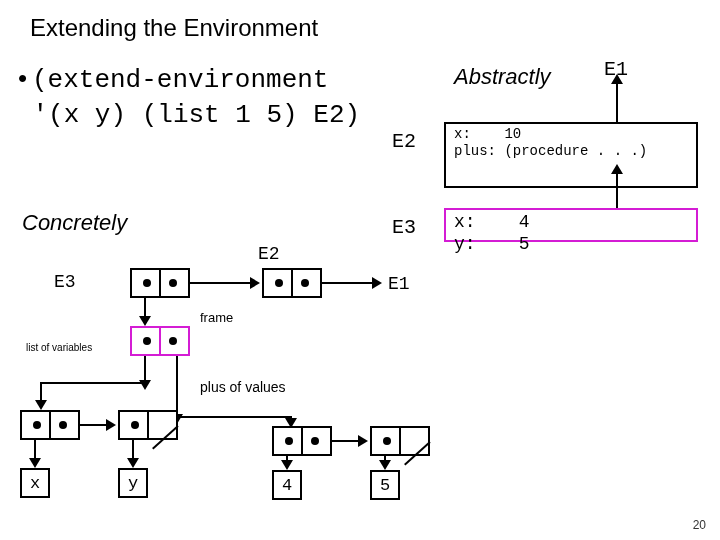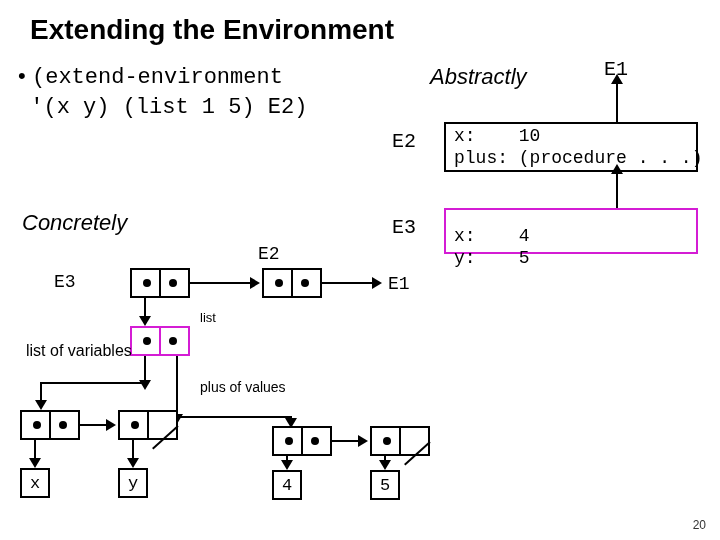--- a/index.html
+++ b/index.html
@@ -14,36 +14,36 @@
   }
   .slide {
     width: 720px;
     height: 540px;
     position: relative;
   }
   .title {
     position: absolute;
     top: 14px;
     left: 30px;
-    font-size: 28px;
-    font-weight: bold;
+    font-size: 24px;
+    font-weight: normal;
   }
   .bullet {
     position: absolute;
     top: 62px;
     left: 18px;
-    font-size: 22px;
+    font-size: 26px;
     line-height: 1.25;
   }
   .bullet-dot { display: inline-block; width: 14px; }
   .code { font-family: "Courier New", monospace; }
   .abstract-label {
     position: absolute;
     top: 64px;
-    left: 430px;
+    left: 454px;
     font-style: italic;
     font-size: 22px;
   }
   .e1-label {
     position: absolute;
     top: 58px;
     left: 604px;
     font-family: "Courier New", monospace;
     font-size: 20px;
   }
@@ -69,25 +69,25 @@
     top: 130px;
     left: 392px;
     font-family: "Courier New", monospace;
     font-size: 20px;
   }
   .frame-e2 {
     position: absolute;
     top: 122px;
     left: 444px;
     width: 254px;
-    height: 50px;
+    height: 66px;
     border: 2px solid #000;
     padding: 2px 8px;
     font-family: "Courier New", monospace;
-    font-size: 18px;
+    font-size: 14px;
     line-height: 1.2;
     white-space: pre;
   }
   .arrow-e2e1 {
     position: absolute;
     top: 172px;
     left: 616px;
     width: 2px;
     height: 36px;
     background: #000;
@@ -113,23 +113,23 @@
     top: 216px;
     left: 392px;
     font-family: "Courier New", monospace;
     font-size: 20px;
   }
   .frame-e3 {
     position: absolute;
     top: 208px;
     left: 444px;
     width: 254px;
-    height: 46px;
+    height: 34px;
     border: 2px solid #d41cd4;
-    padding: 16px 8px;
+    padding: 2px 8px;
     font-family: "Courier New", monospace;
     font-size: 18px;
     line-height: 1.2;
     white-space: pre;
   }
   
   .e3-concrete {
     position: absolute;
     top: 272px;
     left: 54px;
@@ -241,21 +241,21 @@
   .frame-label {
     position: absolute;
     top: 310px;
     left: 200px;
     font-size: 13px;
   }
   .lov-label {
     position: absolute;
     top: 342px;
     left: 26px;
-    font-size: 16px;
+    font-size: 10px;
     text-align: center;
     line-height: 1.1;
   }
   .lov-label2 {
     position: absolute;
     top: 380px;
     left: 200px;
     font-size: 14px;
     text-align: center;
     line-height: 1.1;
@@ -323,21 +323,21 @@
 </div>
 
 <div class="arrow right" style="top:282px;left:322px;width:52px;height:2px;"></div>
 
 <div class="arrow down" style="top:298px;left:144px;width:2px;height:20px;"></div>
 
 <div class="frame-pair" style="top:326px;left:130px;">
   <span class="car-dot"></span>
   <span class="cdr-dot"></span>
 </div>
-<div class="frame-label">list</div>
+<div class="frame-label">frame</div>
 
 <div class="lov-label">list of
 variables</div>
 <div class="lov-label2">plus of
 values</div>
 
 <div class="arrow down" style="top:356px;left:144px;width:2px;height:26px;"></div>
 
 <div class="arrow" style="top:382px;left:40px;width:106px;height:2px;"></div>
 <div class="arrow down" style="top:382px;left:40px;width:2px;height:20px;"></div>

